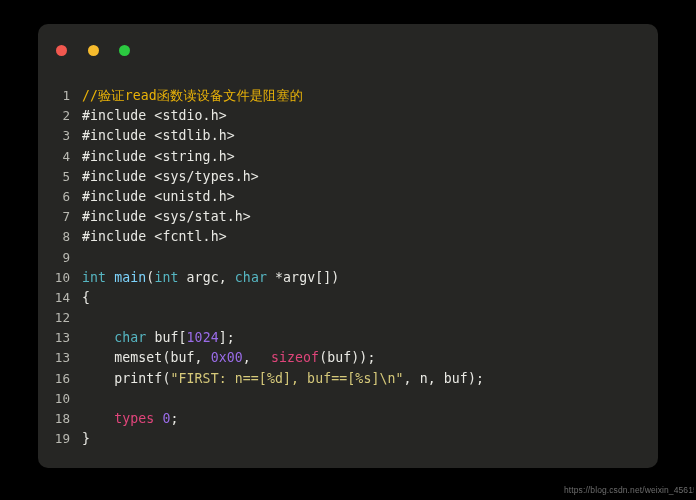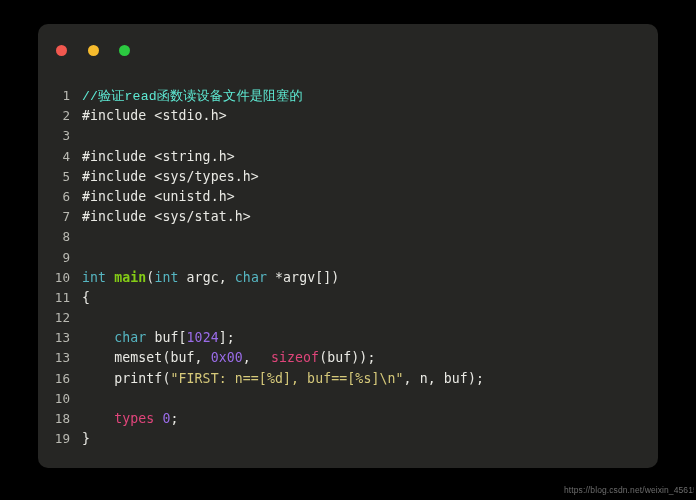--- a/index.html
+++ b/index.html
@@ -59,23 +59,23 @@
     padding-right: 12px;
     box-sizing: border-box;
     color: #b9b9b2;
     font-size: 12.6px;
     user-select: none;
   }
   .src {
     color: #e9e9e4;
     letter-spacing: 0.1px;
   }
-  .tok-comment { color: #5eead4; font-family: Liberation Mono, monospace; }
+  .tok-comment { color: #eab308; }
   .tok-kw      { color: #56b6c2; }
-  .tok-fn      { color: #84cc16; font-weight: bold; }
+  .tok-fn      { color: #7dd3fc; }
   .tok-num     { color: #9a6ce8; }
   .tok-str     { color: #d6c97a; }
   .tok-ret     { color: #e0457b; }
   .tok-sizeof  { color: #e0457b; margin-left: 12px; }
   .tok-plain   { color: #e9e9e4; }
 
   #watermark {
     position: absolute;
     right: 2px;
     bottom: 5px;
@@ -95,29 +95,29 @@
 
   <div id="titlebar">
     <span class="dot dot-close"></span>
     <span class="dot dot-min"></span>
     <span class="dot dot-max"></span>
   </div>
 
   <div id="code-body">
       <div class="code-line"><span class="ln">1</span><span class="src"><span class="tok-comment">//验证read函数读设备文件是阻塞的</span></span></div>
       <div class="code-line"><span class="ln">2</span><span class="src"><span class="tok-plain">#include &lt;stdio.h&gt;</span></span></div>
-      <div class="code-line"><span class="ln">3</span></div>
+      <div class="code-line"><span class="ln">3</span><span class="src"><span class="tok-plain">#include &lt;stdlib.h&gt;</span></span></div>
       <div class="code-line"><span class="ln">4</span><span class="src"><span class="tok-plain">#include &lt;string.h&gt;</span></span></div>
       <div class="code-line"><span class="ln">5</span><span class="src"><span class="tok-plain">#include &lt;sys/types.h&gt;</span></span></div>
       <div class="code-line"><span class="ln">6</span><span class="src"><span class="tok-plain">#include &lt;unistd.h&gt;</span></span></div>
       <div class="code-line"><span class="ln">7</span><span class="src"><span class="tok-plain">#include &lt;sys/stat.h&gt;</span></span></div>
-      <div class="code-line"><span class="ln">8</span></div>
+      <div class="code-line"><span class="ln">8</span><span class="src"><span class="tok-plain">#include &lt;fcntl.h&gt;</span></span></div>
       <div class="code-line"><span class="ln">9</span><span class="src"></span></div>
       <div class="code-line"><span class="ln">10</span><span class="src"><span class="tok-kw">int</span><span class="tok-plain"> </span><span class="tok-fn">main</span><span class="tok-plain">(</span><span class="tok-kw">int</span><span class="tok-plain"> argc, </span><span class="tok-kw">char</span><span class="tok-plain"> *argv[])</span></span></div>
-      <div class="code-line"><span class="ln">11</span><span class="src"><span class="tok-plain">{</span></span></div>
+      <div class="code-line"><span class="ln">14</span><span class="src"><span class="tok-plain">{</span></span></div>
       <div class="code-line"><span class="ln">12</span></div>
       <div class="code-line"><span class="ln">13</span><span class="src"><span class="tok-plain">    </span><span class="tok-kw">char</span><span class="tok-plain"> buf[</span><span class="tok-num">1024</span><span class="tok-plain">];</span></span></div>
       <div class="code-line"><span class="ln">13</span><span class="src"><span class="tok-plain">    memset(buf, </span><span class="tok-num">0x00</span><span class="tok-plain">, </span><span class="tok-sizeof">sizeof</span><span class="tok-plain">(buf));</span></span></div>
       <div class="code-line"><span class="ln">16</span><span class="src"><span class="tok-plain">    printf(</span><span class="tok-str">"FIRST: n==[%d], buf==[%s]\n"</span><span class="tok-plain">, n, buf);</span></span></div>
       <div class="code-line"><span class="ln">10</span><span class="src"></span></div>
       <div class="code-line"><span class="ln">18</span><span class="src"><span class="tok-plain">    </span><span class="tok-ret">types</span><span class="tok-plain"> </span><span class="tok-num">0</span><span class="tok-plain">;</span></span></div>
       <div class="code-line"><span class="ln">19</span><span class="src"><span class="tok-plain">}</span></span></div>
     </div>
 
 </div>

